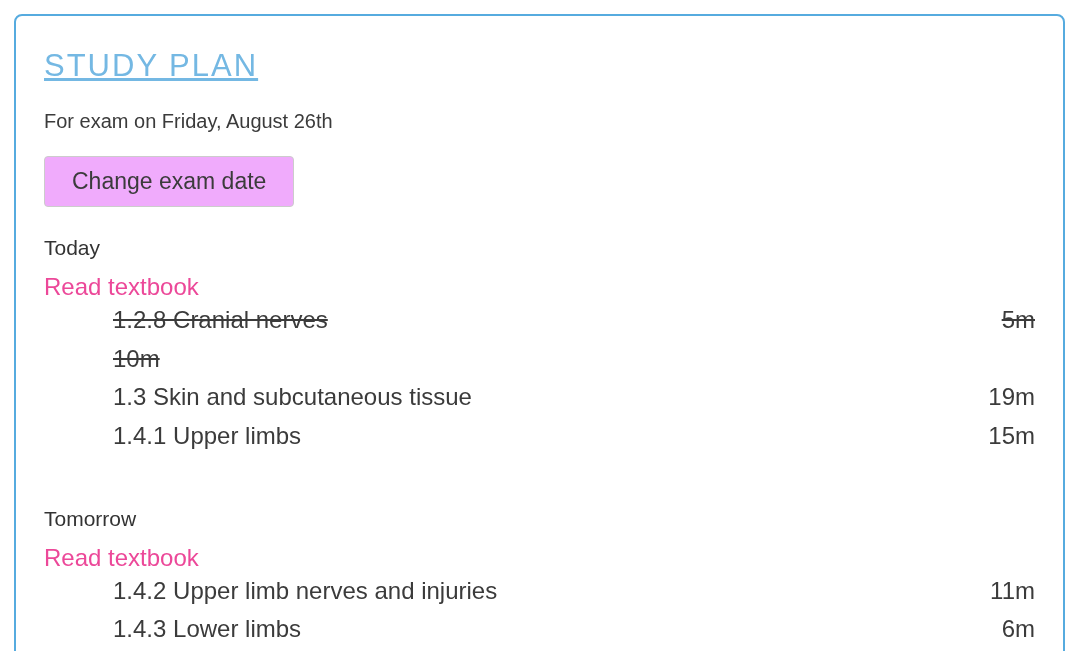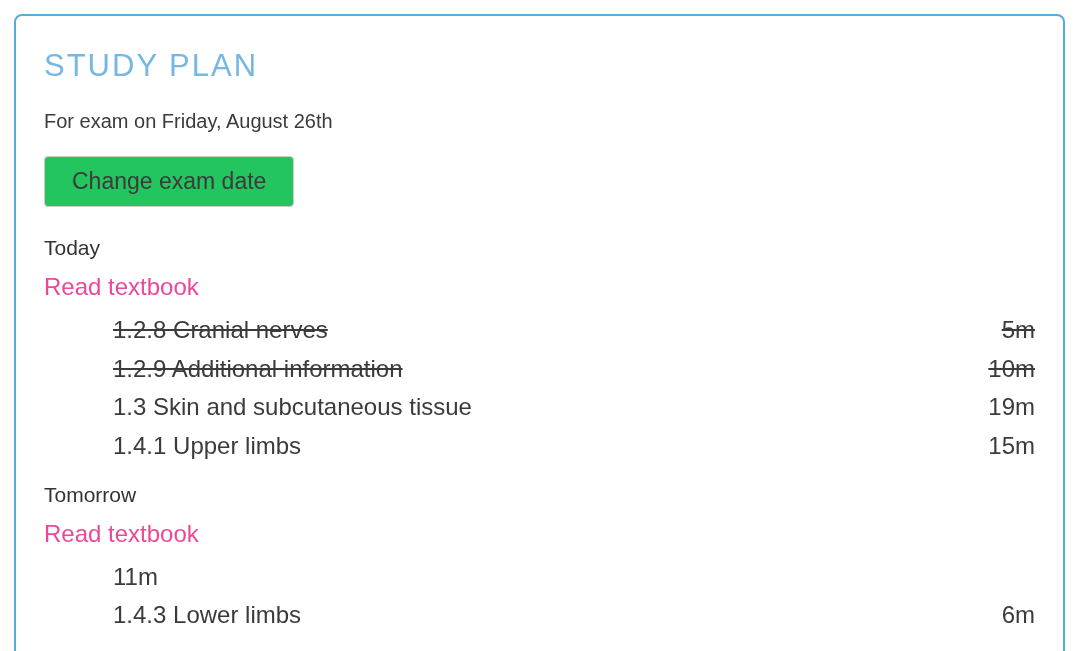--- a/index.html
+++ b/index.html
@@ -22,56 +22,57 @@
     background: #ffffff;
     padding: 0 28px;
   }
   .panel-title {
     margin-top: 32px;
     font-size: 31px;
     font-weight: 300;
     letter-spacing: 2px;
     color: #74b8e3;
     line-height: 36px;
+    text-decoration: underline;
   }
   .subtitle {
     margin-top: 22px;
     font-size: 20px;
     font-weight: 400;
     line-height: 30px;
     color: #3b3b3b;
   }
   .change-date-btn {
     display: inline-block;
     margin-top: 20px;
     padding: 11px 27px;
     font-family: "Liberation Sans", sans-serif;
     font-size: 23px;
     color: #3b3b3b;
-    background: #22c55e;
+    background: #f0abfc;
     border: 1px solid #cccccc;
     border-radius: 4px;
     cursor: pointer;
   }
   .section-heading {
     margin-top: 24px;
     font-size: 21px;
     font-weight: 400;
     line-height: 34px;
     color: #333333;
   }
-  .section-heading.tomorrow { margin-top: 12px; }
+  .section-heading.tomorrow { margin-top: 46px; }
   .group-label {
     margin-top: 8px;
     font-size: 24px;
     font-weight: 400;
     line-height: 28px;
     color: #ec4899;
   }
-  .task-list { margin-top: 10px; }
+  .task-list { }
   .task-row {
     display: flex;
     justify-content: space-between;
     align-items: baseline;
     padding-left: 69px;
     height: 38.7px;
     line-height: 38.7px;
     font-size: 24px;
     color: #3b3b3b;
     cursor: pointer;
@@ -97,40 +98,40 @@
   <div class="section-heading">Today</div>
 
   <div class="group-label">Read textbook</div>
 
   <div class="task-list">
     <div class="task-row done">
       <span class="task-label">1.2.8 Cranial nerves</span>
       <span class="task-duration">5m</span>
     </div>
     <div class="task-row done">
-      <span class="task-label">1.2.9 Additional information</span>
       <span class="task-duration">10m</span>
     </div>
     <div class="task-row">
       <span class="task-label">1.3 Skin and subcutaneous tissue</span>
       <span class="task-duration">19m</span>
     </div>
     <div class="task-row">
       <span class="task-label">1.4.1 Upper limbs</span>
       <span class="task-duration">15m</span>
     </div>
   </div>
 
   
   <div class="section-heading tomorrow">Tomorrow</div>
 
   <div class="group-label">Read textbook</div>
 
   <div class="task-list">
     <div class="task-row">
+      <span class="task-label">1.4.2 Upper limb nerves and injuries</span>
       <span class="task-duration">11m</span>
     </div>
     <div class="task-row">
       <span class="task-label">1.4.3 Lower limbs</span>
       <span class="task-duration">6m</span>
     </div>
   </div>
 
 </div>
 

